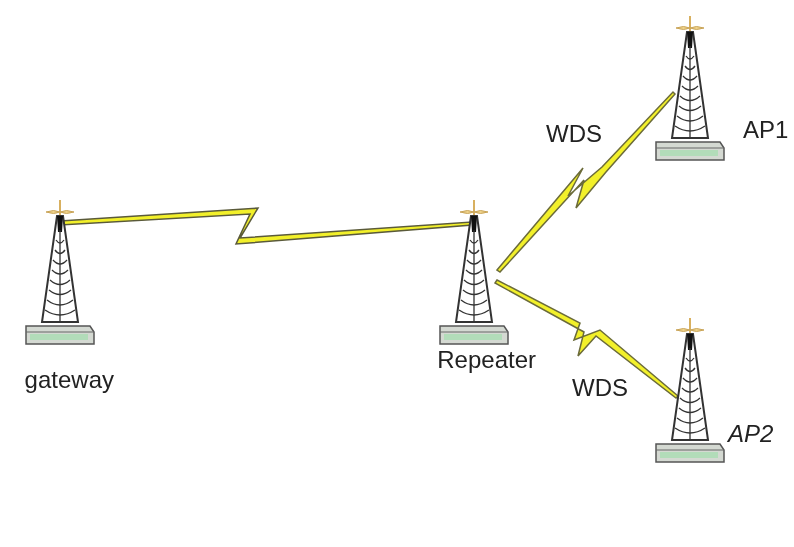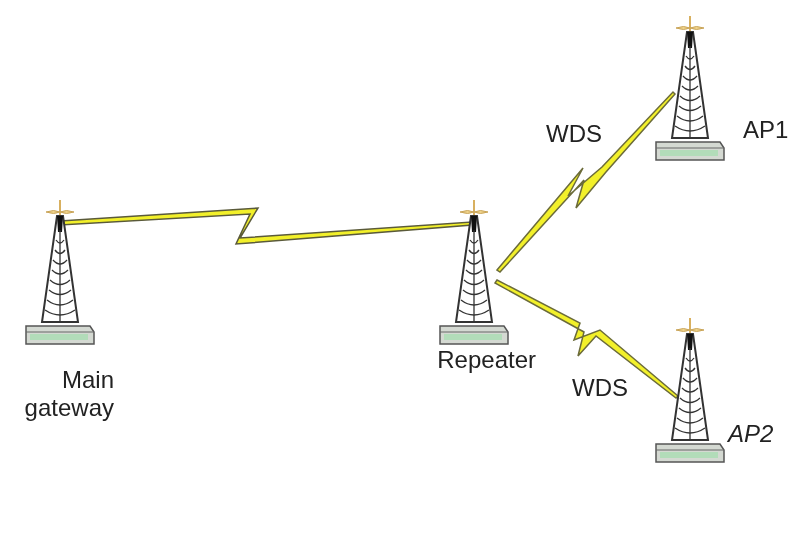--- a/index.html
+++ b/index.html
@@ -59,21 +59,20 @@
   </g>
   <g transform="translate(690,38) scale(1.0)">
     <use href="#tower"></use>
   </g>
   <g transform="translate(690,340) scale(1.0)">
     <use href="#tower"></use>
   </g>
 </svg>
 
 <div class="lbl" style="left:14px; top:366px; width:100px;">
-  <div>Main</div>
   <div>gateway</div>
 </div>
 <div class="lbl" style="left:412px; top:346px; width:124px;">
   <div>Repeater</div>
 </div>
 <div class="lbl" style="left:728px; top:116px;margin-left:15px;">
   <div>AP1</div>
 </div>
 <div class="lbl" style="left:728px; top:420px;font-style:italic;">
   <div>AP2</div>

